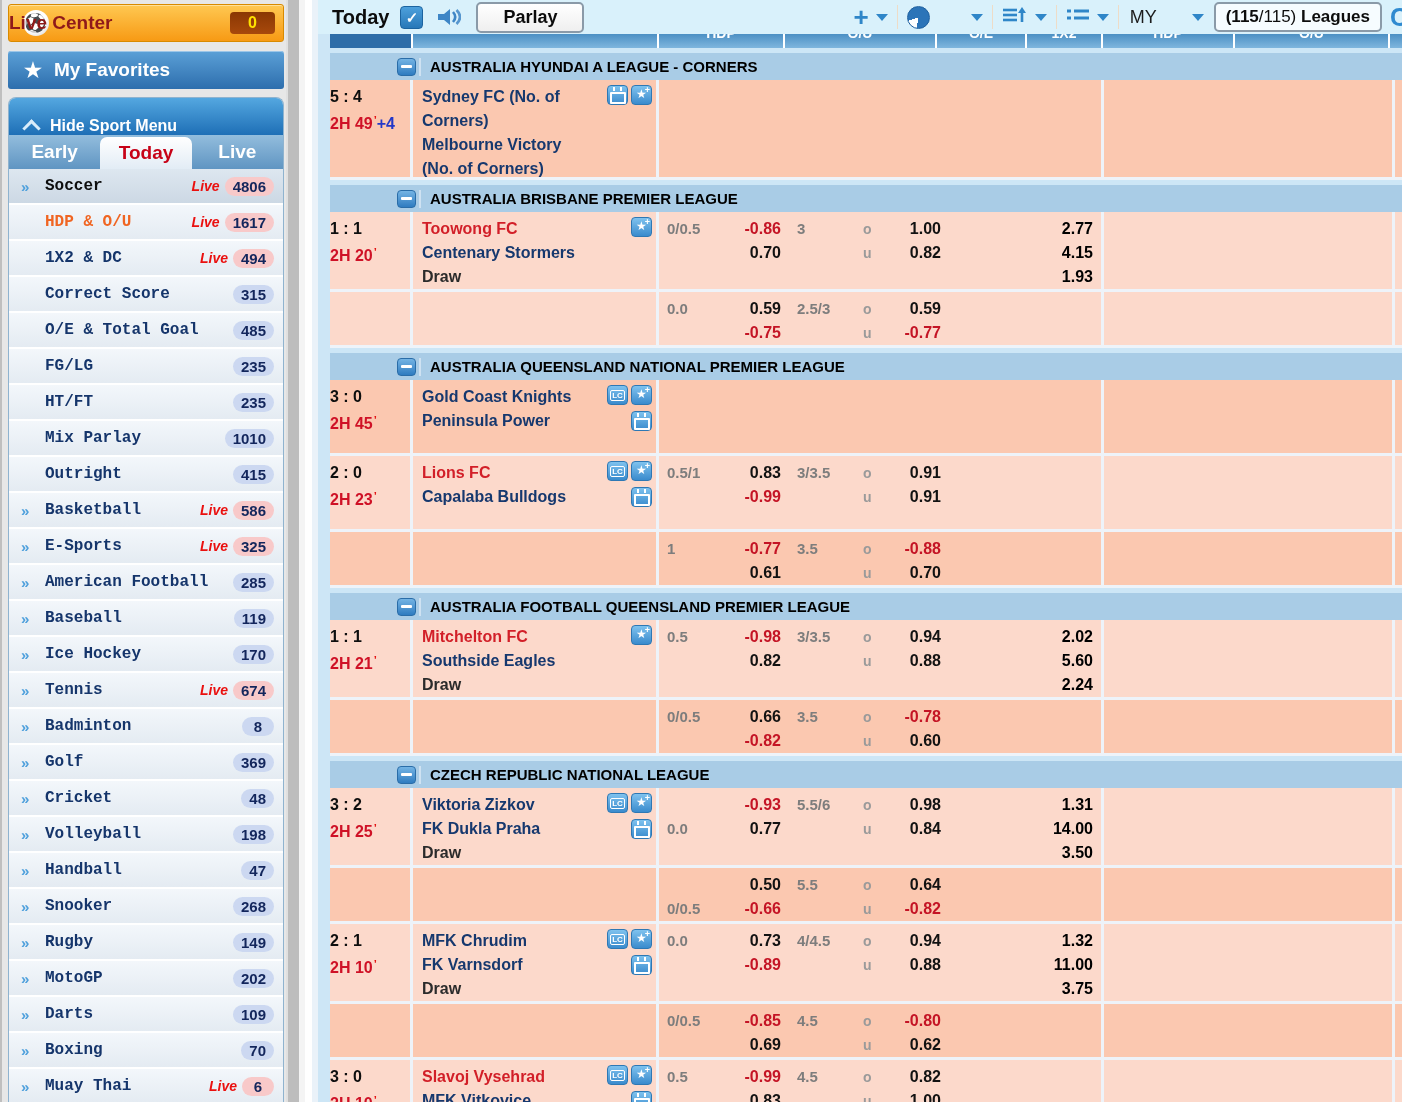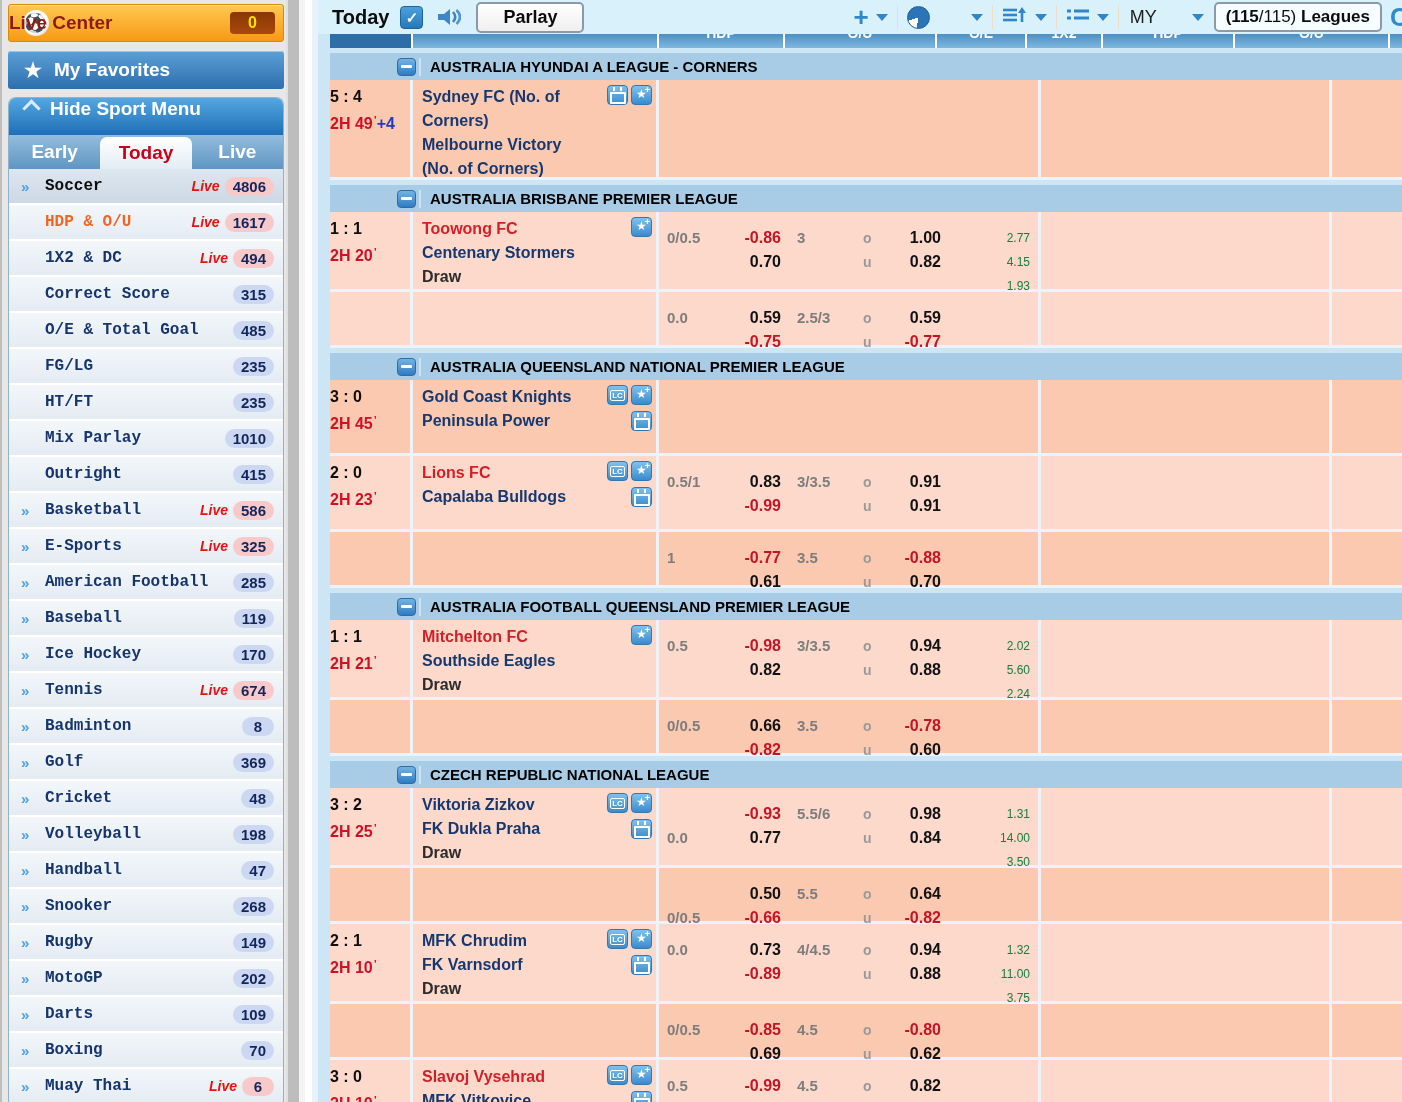--- a/index.html
+++ b/index.html
@@ -8,21 +8,21 @@
 
   
   .sidebar{width:286px;box-sizing:border-box;padding:4px 2px 0 8px;background:linear-gradient(90deg,#bfbfbf 0 2px,#e7e7e7 2px)}
   .lc-bar{height:36px;border:1px solid #d88a00;border-radius:3px;background:linear-gradient(180deg,#ffc852,#f79a14);display:flex;align-items:center;position:relative;box-shadow:inset 0 1px 0 #ffe09a}
   .ball{width:26px;height:26px;border-radius:50%;background:radial-gradient(circle at 35% 30%,#fff 55%,#cfcfcf);margin-left:14px;display:flex;align-items:center;justify-content:center;font-size:18px;color:#111}
   .lc-label{position:absolute;left:0;right:64px;text-align:left;font-weight:bold;font-size:19px;color:#8f1a1a}
   .lc-badge{position:absolute;right:8px;background:linear-gradient(180deg,#8a3703,#a8490c);color:#ffe200;font-weight:bold;font-size:16px;border-radius:4px;padding:2px 18px}
   .fav-bar{height:38px;margin-top:9px;border-radius:3px;background:linear-gradient(180deg,#5ba0d7,#2d6ead);display:flex;align-items:center;color:#fff;font-weight:bold;font-size:19px;box-shadow:inset 0 1px 0 #9cc6e8}
   .star-w{color:#fff;font-size:20px;margin:0 12px 0 16px}
   .menu{margin-top:8px;border-radius:8px 8px 0 0;overflow:hidden;border:1px solid #8fb3cf;border-bottom:none}
-  .menu-head{height:37px;background:linear-gradient(180deg,#54a7e0,#1e6fb6);display:flex;align-items:flex-start;color:#fff;font-weight:bold;font-size:19px}
+  .menu-head{height:37px;background:linear-gradient(180deg,#54a7e0,#1e6fb6);display:flex;align-items:flex-end;color:#fff;font-weight:bold;font-size:16px}
   .chev{width:10px;height:10px;border-left:3px solid #d9ecfa;border-top:3px solid #d9ecfa;transform:rotate(45deg);margin:4px 12px 0 16px}
   .tabs{height:34px;display:flex;background:linear-gradient(180deg,#93bddd,#6095c2);align-items:flex-end}
   .tab{flex:1;text-align:center;color:#fff;font-weight:bold;font-size:19px;line-height:34px;height:34px}
   .tab.active{background:linear-gradient(180deg,#ffffff,#e2ecf5);color:#c70217;border-radius:7px 7px 0 0;height:32px;line-height:32px}
   .items{background:#fff}
   .item{height:34px;border-bottom:2px solid #fff;background:linear-gradient(180deg,#f3f7fb,#e4ebf2);display:flex;align-items:center}
   .item.hl{background:linear-gradient(180deg,#dde7f0,#ccd8e4)}
   .arr{color:#4fa0dc;font-weight:bold;font-size:15px;width:24px;margin-left:12px}
   .lbl{font-family:"Liberation Mono",monospace;font-weight:bold;font-size:16px;color:#15356b;white-space:nowrap}
   .item.sub .lbl{margin-left:36px}
@@ -69,21 +69,21 @@
   .minus::after{content:"";position:absolute;left:3px;right:3px;top:6px;height:3px;background:#fff;border-radius:1px}
   .msep{width:2px;height:18px;background:#cfe2f2;margin-left:3px}
   .lg-title{margin-left:9px;font-weight:bold;font-size:15px;color:#000}
 
   .row{display:flex;border-bottom:3px solid #eef3f9}
   .dark{background:#fbc8b0}
   .light{background:#fcd9cb}
   .cell{box-sizing:border-box;border-right:3px solid #eef3f9}
   .c-ev{width:83px;padding-top:5px}
   .c-tm{width:246px;position:relative;padding:5px 6px 0 9px}
-  .c-od{width:382px;position:relative;padding-top:14px}
+  .c-od{width:445px;position:relative;padding-top:5px}
   .c-rt{width:291px}
   .c-sl{width:7px;border-right:none}
   .score{font-weight:bold;font-size:16px;color:#0e0e0e;line-height:24px}
   .time{font-weight:bold;font-size:16px;color:#cf1126;line-height:22px;white-space:nowrap}
   .time .pr{font-size:11px;vertical-align:5px;color:#e21010;margin-left:1px}
   .time .pls{color:#2238c8}
   .team{font-weight:bold;font-size:16px;line-height:24px;color:#16386e;white-space:nowrap;padding-right:52px}
   .team.fav{color:#d21f28}
   .team.wrap{white-space:normal;padding-right:56px}
   .drawl{font-weight:bold;font-size:16px;line-height:24px;color:#2b2b2b}
@@ -96,21 +96,21 @@
   .ic .tv{width:12px;height:8px;border:2px solid #fff;border-radius:1px;margin-top:5px;position:relative}
   .ic .tv::before{content:"";position:absolute;top:-7px;left:1px;width:5px;height:4px;border-left:2px solid #fff;border-right:2px solid #fff}
 
   .ol-line{position:relative;height:24px}
   .ol-line span{position:absolute;top:0;line-height:24px}
   .hl{left:8px;color:#7d7d7d;font-weight:bold;font-size:15px}
   .ho{left:58px;width:64px;text-align:right;font-weight:bold;font-size:16px;color:#121212}
   .olv{left:138px;color:#7d7d7d;font-weight:bold;font-size:15px}
   .om{left:204px;color:#9a9a9a;font-size:14px;font-weight:bold}
   .oo{left:224px;width:58px;text-align:right;font-weight:bold;font-size:16px;color:#121212}
-  .x12{right:8px;font-weight:normal;font-size:12px;color:#15803d}
+  .x12{right:8px;font-weight:bold;font-size:16px;color:#000000}
   .neg{color:#c41425 !important}
 
   
   .spk{display:flex;align-items:center;margin-left:2px}
 </style>
 </head>
 <body>
 
 <div class="app">
 

